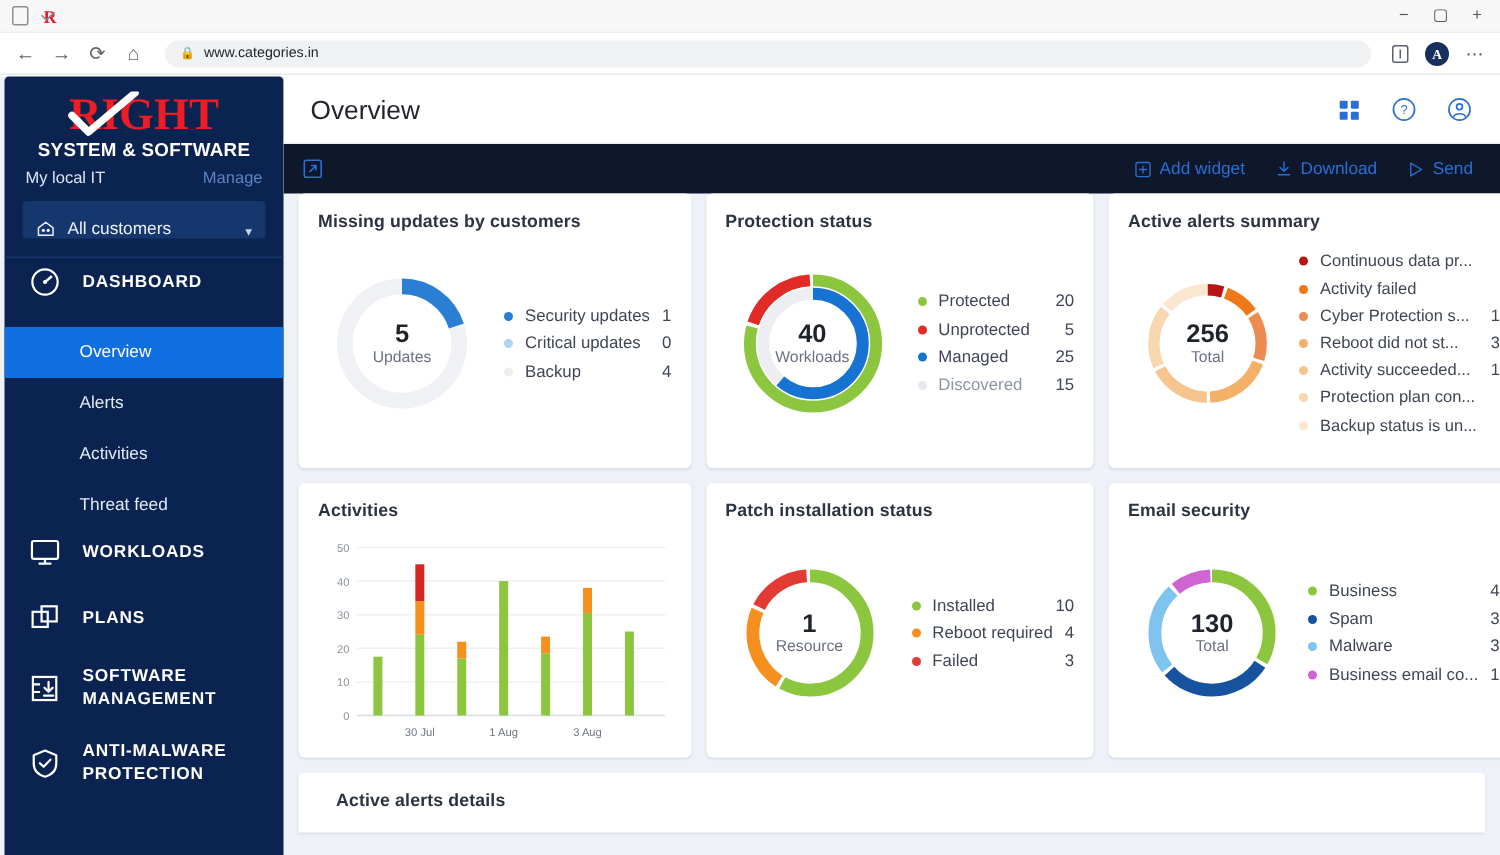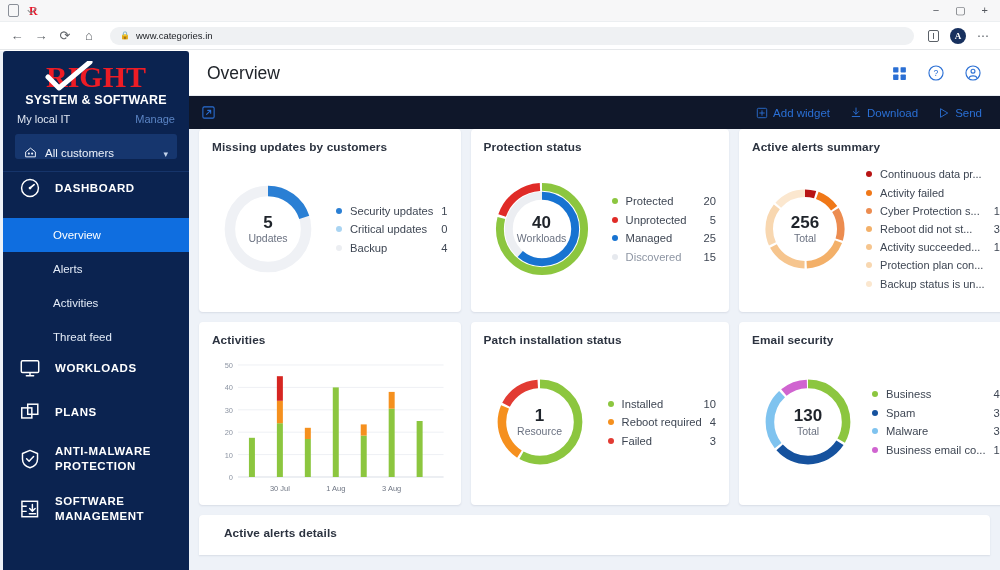--- a/index.html
+++ b/index.html
@@ -264,39 +264,39 @@
       <div class="nav-sec">
         <svg class="nav-ico" viewBox="0 0 24 24">
           <rect x="3" y="7.5" width="11" height="11" fill="none" stroke="#fff" stroke-width="1.6"></rect>
           <rect x="9.5" y="3.5" width="11" height="11" fill="none" stroke="#fff" stroke-width="1.6"></rect>
         </svg>
         <span>PLANS</span>
       </div>
 
       <div class="nav-sec two-line">
         <svg class="nav-ico" viewBox="0 0 24 24">
-          <path d="M12 2.6 L20.2 6 V12 C20.2 17 16.6 20.3 12 21.6 C7.4 20.3 3.8 17 3.8 12 V6 Z" fill="none" stroke="#fff" stroke-width="1.6" stroke-linejoin="round"></path>
-          <path d="M8.3 11.8 L11 14.4 L15.9 9.2" fill="none" stroke="#fff" stroke-width="1.6" stroke-linecap="round" stroke-linejoin="round"></path>
-        </svg>
-        <span>
-          <span class="lbl-2" style="display:block">ANTI-MALWARE</span>
-          <span class="lbl-2" style="display:block">PROTECTION</span>
-        </span>
-      </div>
-
-      <div class="nav-sec two-line">
-        <svg class="nav-ico" viewBox="0 0 24 24">
           <rect x="3.2" y="3.6" width="17" height="16.8" fill="none" stroke="#fff" stroke-width="1.6"></rect>
           <path d="M3.2 9 H8.4 M3.2 14.6 H8.4" stroke="#fff" stroke-width="1.5"></path>
           <path d="M14.6 7.2 V14.2 M11.6 11.4 L14.6 14.4 L17.6 11.4" fill="none" stroke="#fff" stroke-width="1.6" stroke-linecap="round" stroke-linejoin="round"></path>
           <path d="M11.3 17.2 H18" stroke="#fff" stroke-width="1.6" stroke-linecap="round"></path>
         </svg>
         <span>
           <span class="lbl-2" style="display:block">SOFTWARE</span>
           <span class="lbl-2" style="display:block">MANAGEMENT</span>
+        </span>
+      </div>
+
+      <div class="nav-sec two-line">
+        <svg class="nav-ico" viewBox="0 0 24 24">
+          <path d="M12 2.6 L20.2 6 V12 C20.2 17 16.6 20.3 12 21.6 C7.4 20.3 3.8 17 3.8 12 V6 Z" fill="none" stroke="#fff" stroke-width="1.6" stroke-linejoin="round"></path>
+          <path d="M8.3 11.8 L11 14.4 L15.9 9.2" fill="none" stroke="#fff" stroke-width="1.6" stroke-linecap="round" stroke-linejoin="round"></path>
+        </svg>
+        <span>
+          <span class="lbl-2" style="display:block">ANTI-MALWARE</span>
+          <span class="lbl-2" style="display:block">PROTECTION</span>
         </span>
       </div>
     </div>
 
     <div class="main">
 
       <div class="main-header">
         <div class="page-title">Overview</div>
         <div class="header-icons">
           <svg width="17" height="17" viewBox="0 0 24 24">

